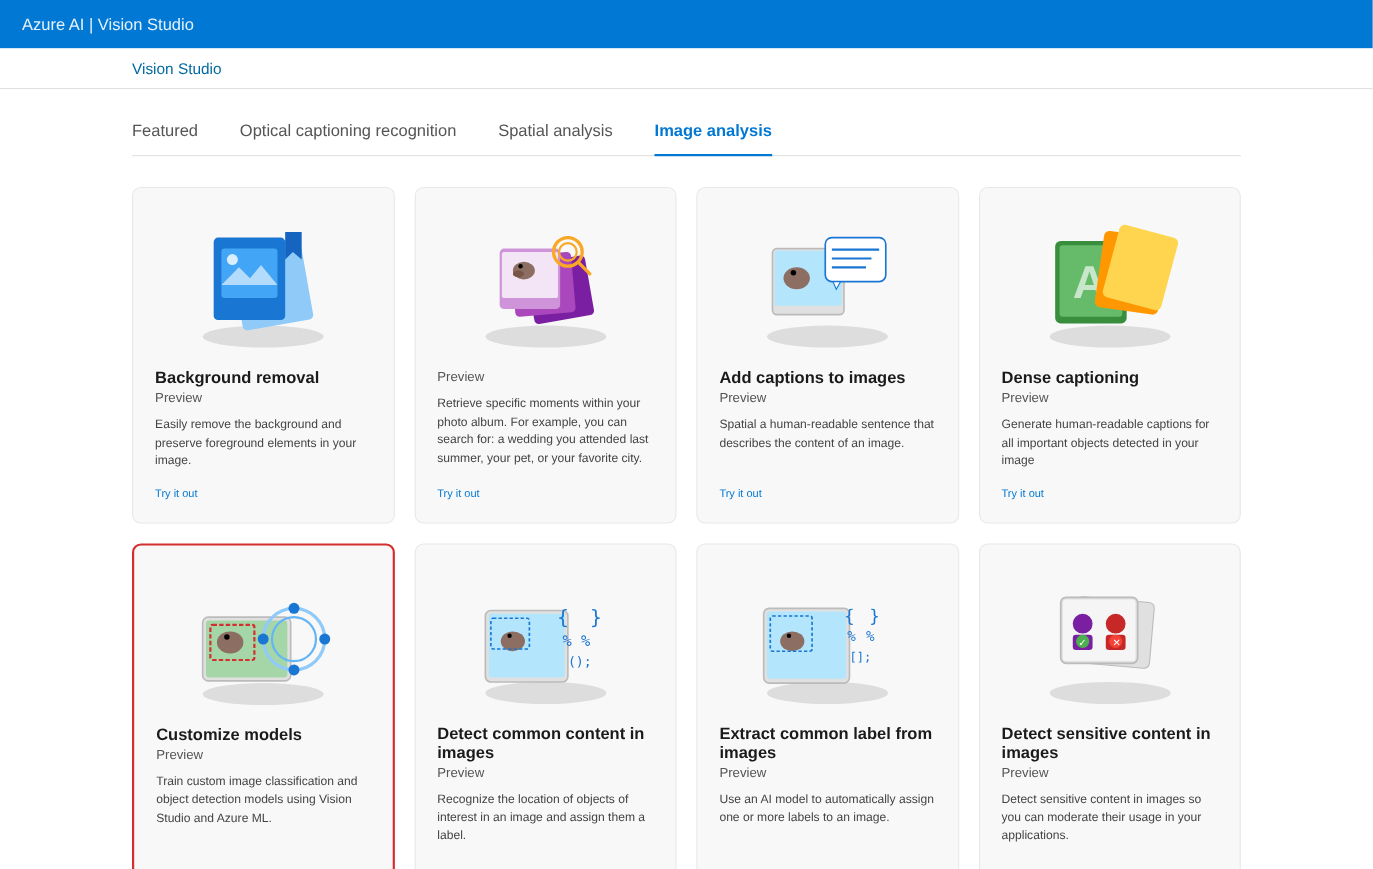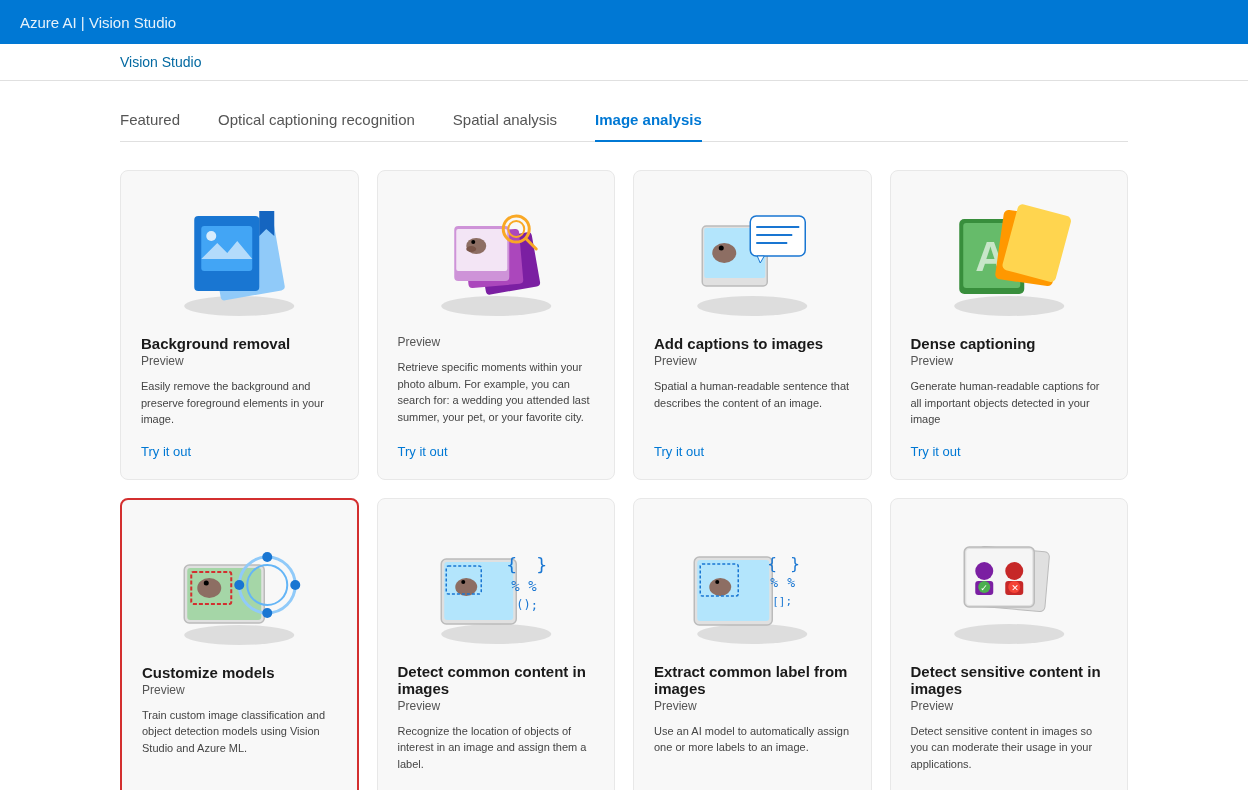--- a/index.html
+++ b/index.html
@@ -99,21 +99,21 @@
     .card-desc {
       font-size: 11px;
       color: #444;
       line-height: 1.5;
       flex: 1;
       margin-bottom: 16px;
     }
 
     .card-link {
       color: #0078d4;
-      font-size: 13px;
+      font-size: 10px;
       text-decoration: none;
       cursor: pointer;
     }
 
     
     .illus { width: 100%; height: 100%; }
   </style>
 </head>
 <body>
 

